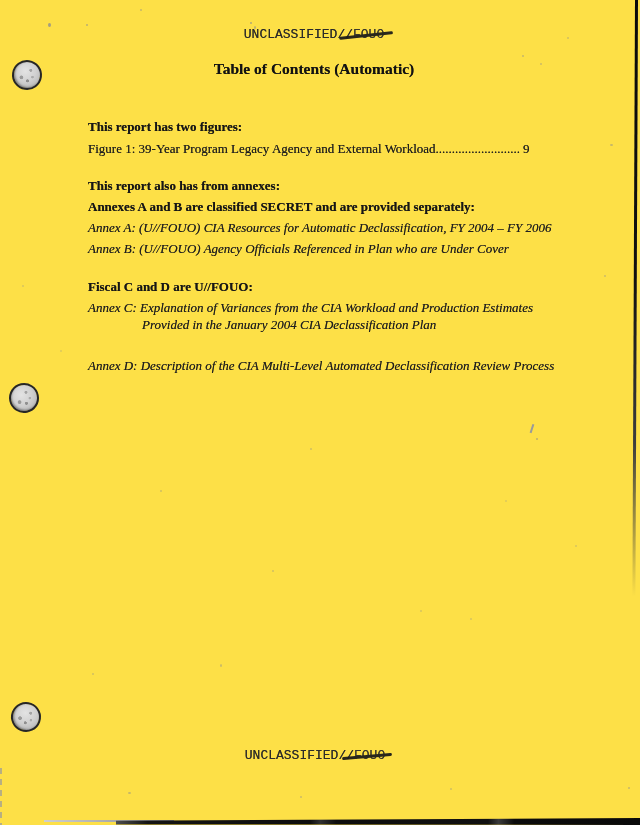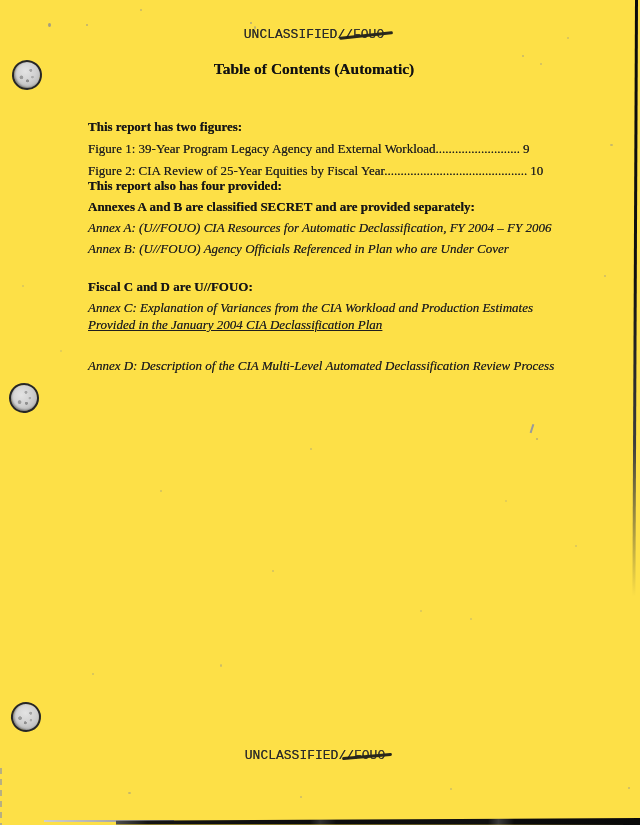--- a/index.html
+++ b/index.html
@@ -25,21 +25,21 @@
     font-size:15.5px; font-weight:bold; color:#121212; }
 
   .block { position:absolute; left:88px; font-size:13px; }
   .figures { top:76px; width:470px; line-height:22px;margin-top:40px; }
   .annexes-ab { top:175px; width:480px; line-height:21px; }
   .annexes-cd { top:276px; width:485px; line-height:21px; }
   .b { font-weight:bold; color:#161616; }
   .i { font-style:italic; }
   .nowrap { white-space:nowrap; }
   .toc-page { padding-left:3px; }
-  .hang2 { margin-top:-4px;text-decoration:underline; }
+  .hang2 { margin-left:54px; margin-top:-4px; }
   .gap-top { margin-top:20px; }
 
   .roman { position:absolute; top:765px; left:0; width:630px; text-align:center;
     font-size:12.5px; color:#2b2b2b; }
 
   
   .hole { position:absolute; width:30px; height:30px; border-radius:50%;
     box-sizing:border-box; border:2.5px solid #262626;
     background:
       radial-gradient(circle at 30% 62%, #9a9a9a 0 1.5px, rgba(0,0,0,0) 2.2px),
@@ -74,25 +74,24 @@
 
 <div class="sheet">
 
   <div class="banner-top mono"><span>UNCLASSIFIED//</span><span class="strike">FOUO</span></div>
 
   <div class="title">Table of Contents (Automatic)</div>
 
   <div class="block figures">
     <div class="b">This report has two figures:</div>
     <div class="nowrap"><span>Figure 1:  39-Year Program Legacy Agency and External Workload</span><span class="toc-dots">..........................</span><span class="toc-page">9</span></div>
-    <div class="nowrap"><span>Figure 2:  CIA Review of 25-Year Equities by Fiscal Year</span><span class="toc-dots">............................................</span><span class="toc-page">10</span></div>
   </div>
 
   <div class="block annexes-ab">
-    <div class="b">This report also has four provided:</div>
+    <div class="b">This report also has from annexes:</div>
     <div class="b">Annexes A and B are classified SECRET and are provided separately:</div>
     <div class="i nowrap">Annex A: (U//FOUO) CIA Resources for Automatic Declassification, FY 2004 – FY 2006</div>
     <div class="i nowrap">Annex B: (U//FOUO) Agency Officials Referenced in Plan who are Under Cover</div>
   </div>
 
   <div class="block annexes-cd">
     <div class="b">Fiscal C and D are U//FOUO:</div>
     <div class="i nowrap">Annex C: Explanation of Variances from the CIA Workload and Production Estimates</div>
     <div class="i nowrap hang2">Provided in the January 2004 CIA Declassification Plan</div>
     <div class="i nowrap gap-top">Annex D: Description of the CIA Multi-Level Automated Declassification Review Process</div>

